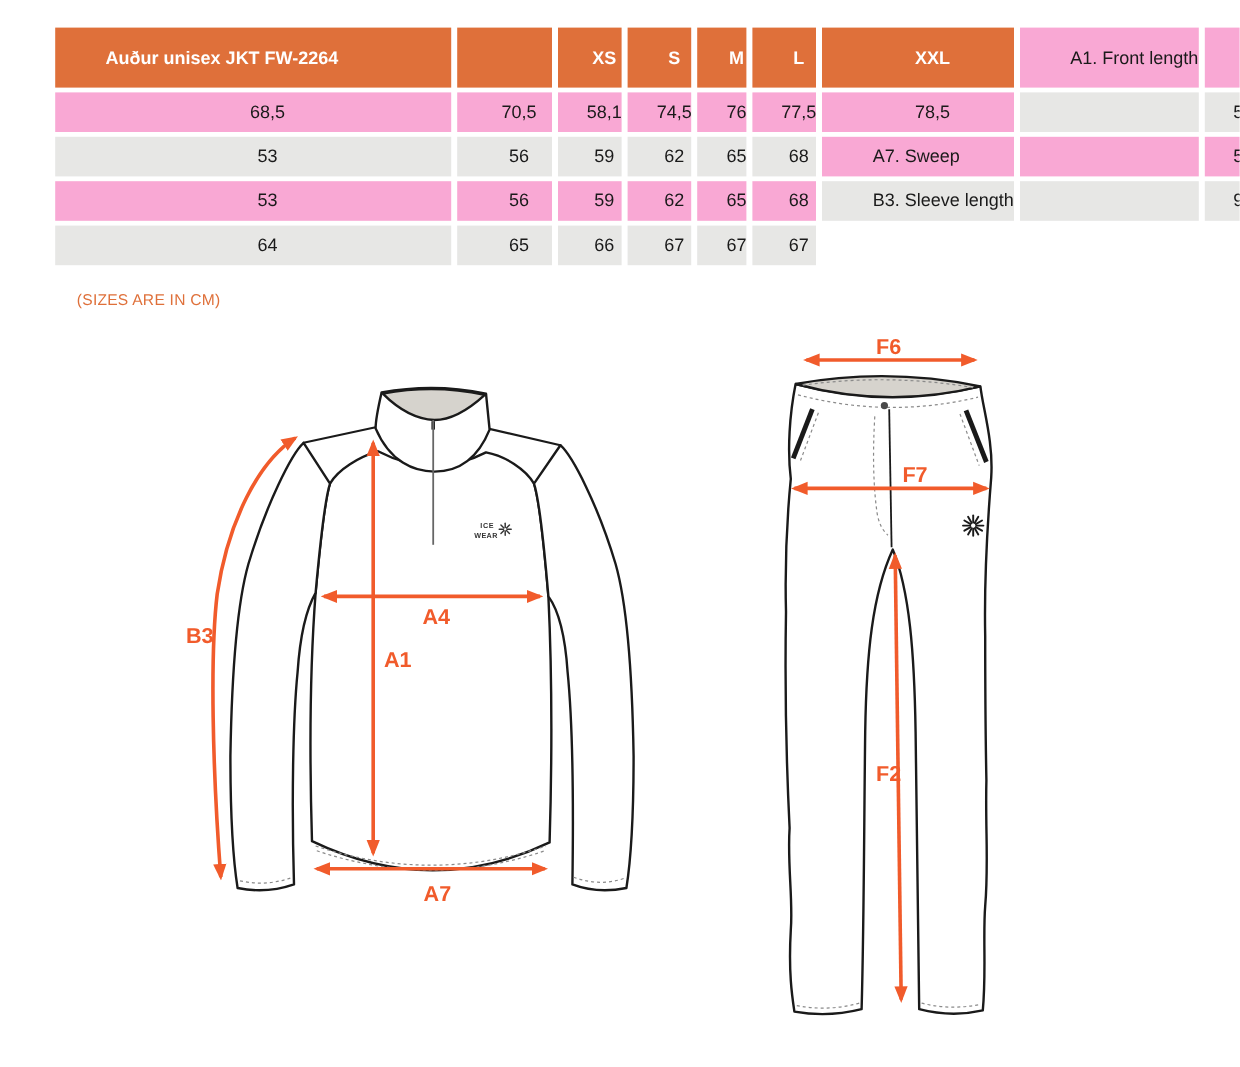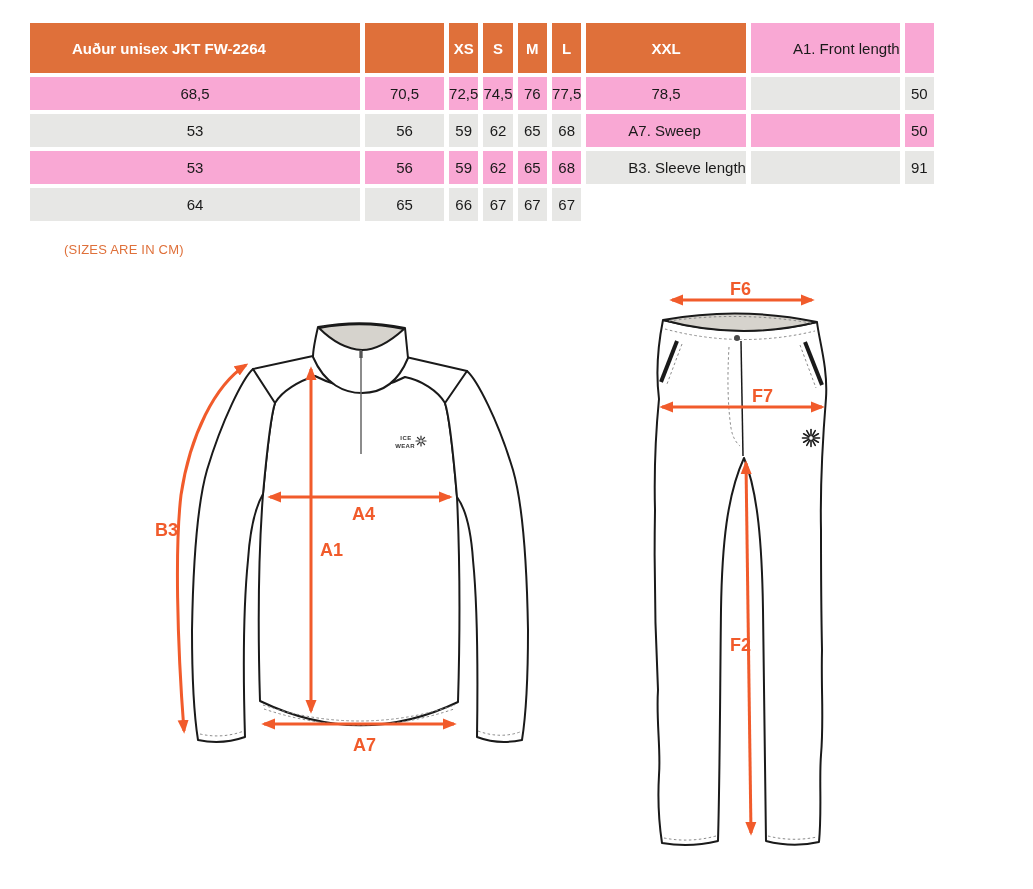--- a/index.html
+++ b/index.html
@@ -1,25 +1,25 @@
 <!DOCTYPE html>
 <html><head>
 <meta charset="utf-8">
 <style>
   html,body{margin:0;padding:0;background:#ffffff;}
   body{width:1033px;height:889px;position:relative;overflow:hidden;
        font-family:"Liberation Sans",sans-serif;color:#1a1a1a;}
 
   
-  #size-grid{position:absolute;left:30px;top:23px;width:904px;display:grid;
+  #size-grid{position:absolute;left:46px;top:23px;width:904px;display:grid;
              grid-template-columns:330px 79px repeat(7,1fr);
              grid-template-rows:50px repeat(4,33px);
              gap:4px 5px;}
   .cell{display:flex;align-items:center;justify-content:center;
-        font-size:15px;white-space:nowrap;}
+        font-size:15px;white-space:nowrap;padding-left:24px;}
   .cell.head{background:#DF703A;color:#ffffff;font-weight:bold;font-size:15px;}
   .cell.dark{background:#f9a8d4;}
   .cell.light{background:#E7E7E5;}
   .cell.label{justify-content:flex-start;padding-left:42px;}
 
   
   #sizes-note{position:absolute;left:64px;top:242px;color:#DF703A;
               font-size:13px;font-weight:normal;letter-spacing:.2px;}
 
   
@@ -42,21 +42,21 @@
     <div class="cell head"></div>
     <div class="cell head">XS</div>
     <div class="cell head">S</div>
     <div class="cell head">M</div>
     <div class="cell head">L</div>
     <div class="cell head">XXL</div>
     <div class="cell dark label">A1. Front length</div>
     <div class="cell dark"></div>
     <div class="cell dark">68,5</div>
     <div class="cell dark">70,5</div>
-    <div class="cell dark">72,5</div>
+    <div class="cell dark">58,1</div>
     <div class="cell dark">74,5</div>
     <div class="cell dark">76</div>
     <div class="cell dark">77,5</div>
     <div class="cell dark">78,5</div>
     <div class="cell light"></div>
     <div class="cell light">50</div>
     <div class="cell light">53</div>
     <div class="cell light">56</div>
     <div class="cell light">59</div>
     <div class="cell light">62</div>

